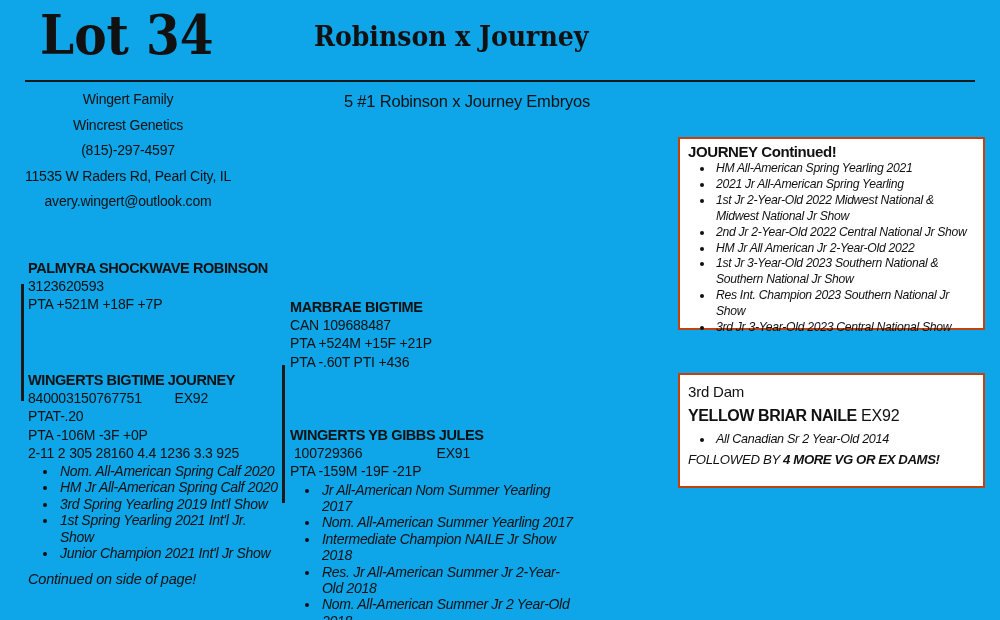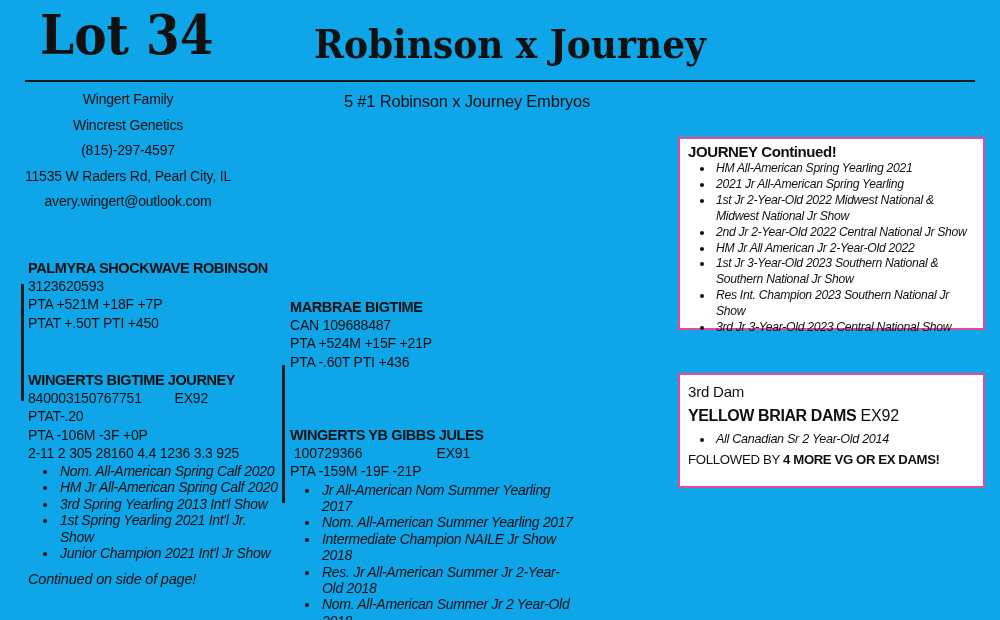--- a/index.html
+++ b/index.html
@@ -4,42 +4,42 @@
 <style>
   html,body{margin:0;padding:0;background:#e8e8e8;}
   .page{
     position:relative;width:1000px;height:620px;background:#0ea5e9;color:#111;
     font-family:"Liberation Sans","DejaVu Sans",sans-serif;overflow:hidden;
     font-stretch:condensed;letter-spacing:-0.2px;
   }
   .abs{position:absolute;}
   .serif{font-family:"DejaVu Serif","Liberation Serif",serif;font-weight:bold;letter-spacing:0;}
   .lot-number{left:40px;top:6px;font-size:54px;line-height:1.1;}
-  .page-title{left:314px;top:22px;font-size:40px;line-height:1.1;}
+  .page-title{left:314px;top:22px;font-size:28px;line-height:1.1;}
   .header-rule{left:25px;top:80px;width:950px;height:2px;background:#1a1a1a;}
   .contact{left:14px;top:87px;width:228px;text-align:center;font-size:14px;line-height:25.5px;}
   .subtitle{left:344px;top:92px;font-size:16.5px;}
   .ped{font-size:14px;line-height:18.2px;white-space:nowrap;}
   .ped-head{font-weight:bold;font-size:14.5px;letter-spacing:-0.4px;}
   .score-row{display:flex;justify-content:space-between;}
   .vline{width:2.5px;background:#1a1a1a;}
   ul.awards{margin:1px 0 0;padding:0 0 0 30px;font-style:italic;font-size:14px;line-height:16.4px;letter-spacing:-0.3px;white-space:normal;}
   ul.awards li{margin:0;padding-left:2px;}
   .note{left:28px;top:571px;font-style:italic;font-size:14.5px;}
-  .box{left:678px;width:307px;border:2px solid #ec4899;box-sizing:border-box;padding:4px 10px 4px 8px;background:#fff;}
+  .box{left:678px;width:307px;border:2px solid #c2410c;box-sizing:border-box;padding:4px 10px 4px 8px;background:#fff;}
   .box-journey{top:137px;height:193px;}
   .box-head{font-weight:bold;font-size:15px;letter-spacing:-0.4px;}
   .box ul.awards{padding-left:26px;font-size:12.2px;line-height:15.9px;}
   .box-thirddam{top:373px;height:115px;padding-top:8px;}
   .dam-label{font-size:15px;}
   .dam-name-row{margin-top:7px;font-size:16px;}
   .dam-name{font-weight:bold;letter-spacing:-0.4px;}
   .dam-score{font-weight:normal;}
   .box-thirddam ul.awards{margin-top:6px;font-size:12.6px;line-height:17px;}
-  .followed{margin-top:4px;font-size:13.2px;letter-spacing:-0.3px;}
+  .followed{margin-top:4px;font-style:italic;font-size:13.2px;letter-spacing:-0.3px;}
   .followed b{letter-spacing:-0.4px;}
 </style>
 </head>
 <body>
 
 <div class="page">
 
   <div class="abs serif lot-number">Lot 34</div>
   <div class="abs serif page-title">Robinson x Journey</div>
   <div class="abs header-rule"></div>
@@ -54,36 +54,35 @@
 
   <div class="abs subtitle">5 #1 Robinson x Journey Embryos</div>
 
   <div class="abs vline" style="left:21px;top:284px;height:117px;"></div>
   <div class="abs vline" style="left:282px;top:365px;height:138px;"></div>
 
   <div class="abs ped" style="left:28px;top:259px;width:250px;">
     <div class="ped-head">PALMYRA SHOCKWAVE ROBINSON</div>
     <div>3123620593</div>
     <div>PTA +521M +18F +7P</div>
-    <div>PTAT +.50T PTI +450</div>
   </div>
 
   <div class="abs ped" style="left:28px;top:371px;width:252px;">
     <div class="ped-head">WINGERTS BIGTIME JOURNEY</div>
     <div class="score-row" style="width:180px;">
       <span>840003150767751</span>
       <span>EX92</span>
     </div>
     <div>PTAT-.20</div>
     <div>PTA -106M -3F +0P</div>
     <div>2-11 2 305 28160 4.4 1236 3.3 925</div>
     <ul class="awards">
         <li>Nom. All-American Spring Calf 2020</li>
         <li>HM Jr All-American Spring Calf 2020</li>
-        <li>3rd Spring Yearling 2013 Int'l Show</li>
+        <li>3rd Spring Yearling 2019 Int'l Show</li>
         <li>1st Spring Yearling 2021 Int'l Jr. Show</li>
         <li>Junior Champion 2021 Int'l Jr Show</li>
       </ul>
   </div>
 
   <div class="abs note">Continued on side of page!</div>
 
   <div class="abs ped" style="left:290px;top:298px;width:250px;">
     <div class="ped-head">MARBRAE BIGTIME</div>
     <div>CAN 109688487</div>
@@ -117,21 +116,21 @@
         <li>HM Jr All American Jr 2-Year-Old 2022</li>
         <li>1st Jr 3-Year-Old 2023 Southern National &amp; Southern National Jr Show</li>
         <li>Res Int. Champion 2023 Southern National Jr Show</li>
         <li>3rd Jr 3-Year-Old 2023 Central National Show</li>
       </ul>
   </div>
 
   <div class="abs box box-thirddam">
     <div class="dam-label">3rd Dam</div>
     <div class="dam-name-row">
-      <span class="dam-name">YELLOW BRIAR DAMS</span>
+      <span class="dam-name">YELLOW BRIAR NAILE</span>
       <span class="dam-score">EX92</span>
     </div>
     <ul class="awards">
         <li>All Canadian Sr 2 Year-Old 2014</li>
       </ul>
     <div class="followed">
       <span>FOLLOWED BY </span><b>4 MORE VG OR EX DAMS!</b>
     </div>
   </div>
 

